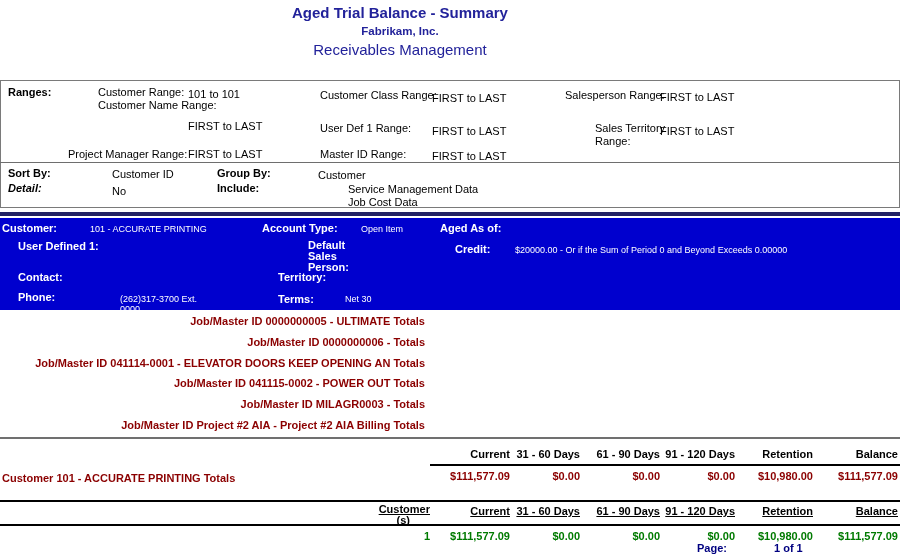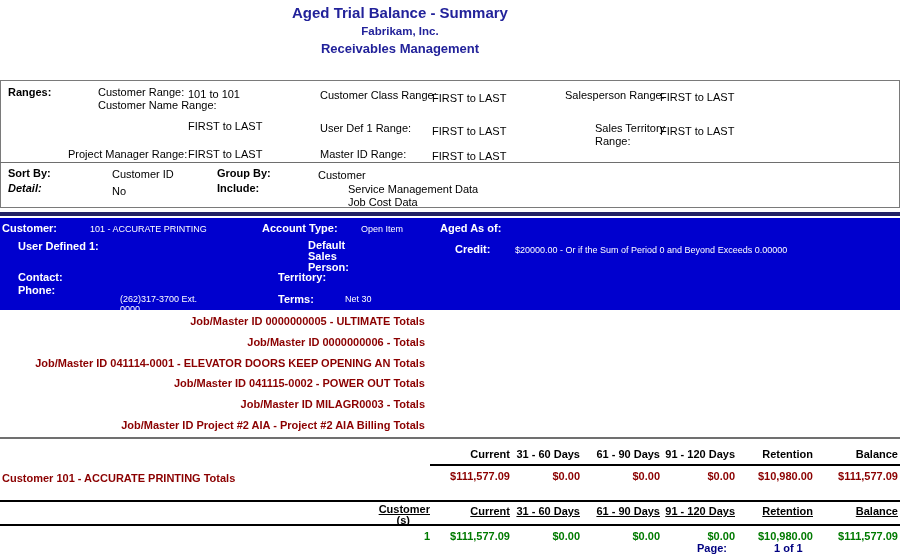--- a/index.html
+++ b/index.html
@@ -16,21 +16,21 @@
   .red{color:#8B0000;font-weight:bold;}
   .green{color:#007A00;font-weight:bold;}
   .white{color:#ffffff;}
   .sm{font-size:9px;}
   .u{text-decoration:underline;}
 
   
   .titleblock{left:0;width:800px;text-align:center;}
   #title{top:4px;font-size:15px;font-weight:bold;}
   #company{top:25px;font-size:11.5px;font-weight:bold;}
-  #module{top:41px;font-size:13px;font-weight:bold;}
+  #module{top:41px;font-size:15px;font-weight:normal;}
 
   
   .rangesbox{left:0;top:80px;width:898px;height:126px;border:1px solid #7a7a7a;background:#fff;}
   .divider{left:0;top:162px;width:899px;height:1px;background:#6e6e6e;}
 
   
   .rule-thick-navy{left:0;top:212px;width:900px;height:4px;background:#222266;}
   .banner{left:0;top:218px;width:900px;height:92px;background:#0000CE;}
   .ruleA{left:0;top:437px;width:900px;height:2px;background:#707070;}
   .ruleB{left:430px;top:464px;width:470px;height:2px;background:#000;}
@@ -101,21 +101,21 @@
 <div class="abs b white" style="left:18px;top:240px;">User Defined 1:</div>
 <div class="abs b white pre" style="left:278px;top:240px;line-height:11px;">Default
 Sales
 Person:</div>
 <div class="abs b white" style="left:455px;top:243px;">Credit:</div>
 <div class="abs white sm" style="left:515px;top:245px;">$20000.00 - Or if the Sum of Period 0 and Beyond Exceeds 0.00000</div>
 
 <div class="abs b white" style="left:18px;top:271px;">Contact:</div>
 <div class="abs b white" style="left:278px;top:271px;">Territory:</div>
 
-<div class="abs b white" style="left:18px;top:284px;">Phone:</div>
+<div class="abs b white" style="left:18px;top:291px;">Phone:</div>
 <div class="abs white sm pre" style="left:90px;top:294px;line-height:10px;">(262)317-3700 Ext.
 0000</div>
 <div class="abs b white" style="left:278px;top:293px;">Terms:</div>
 <div class="abs white sm" style="left:345px;top:294px;">Net 30</div>
 
 <div class="abs" style="left:0;top:311px;width:425px;text-align:right;">
   <div class="jobline red">Job/Master ID 0000000005 - ULTIMATE Totals</div>
   <div class="jobline red">Job/Master ID 0000000006 - Totals</div>
   <div class="jobline red">Job/Master ID 041114-0001 - ELEVATOR DOORS KEEP OPENING AN Totals</div>
   <div class="jobline red">Job/Master ID 041115-0002 - POWER OUT Totals</div>

